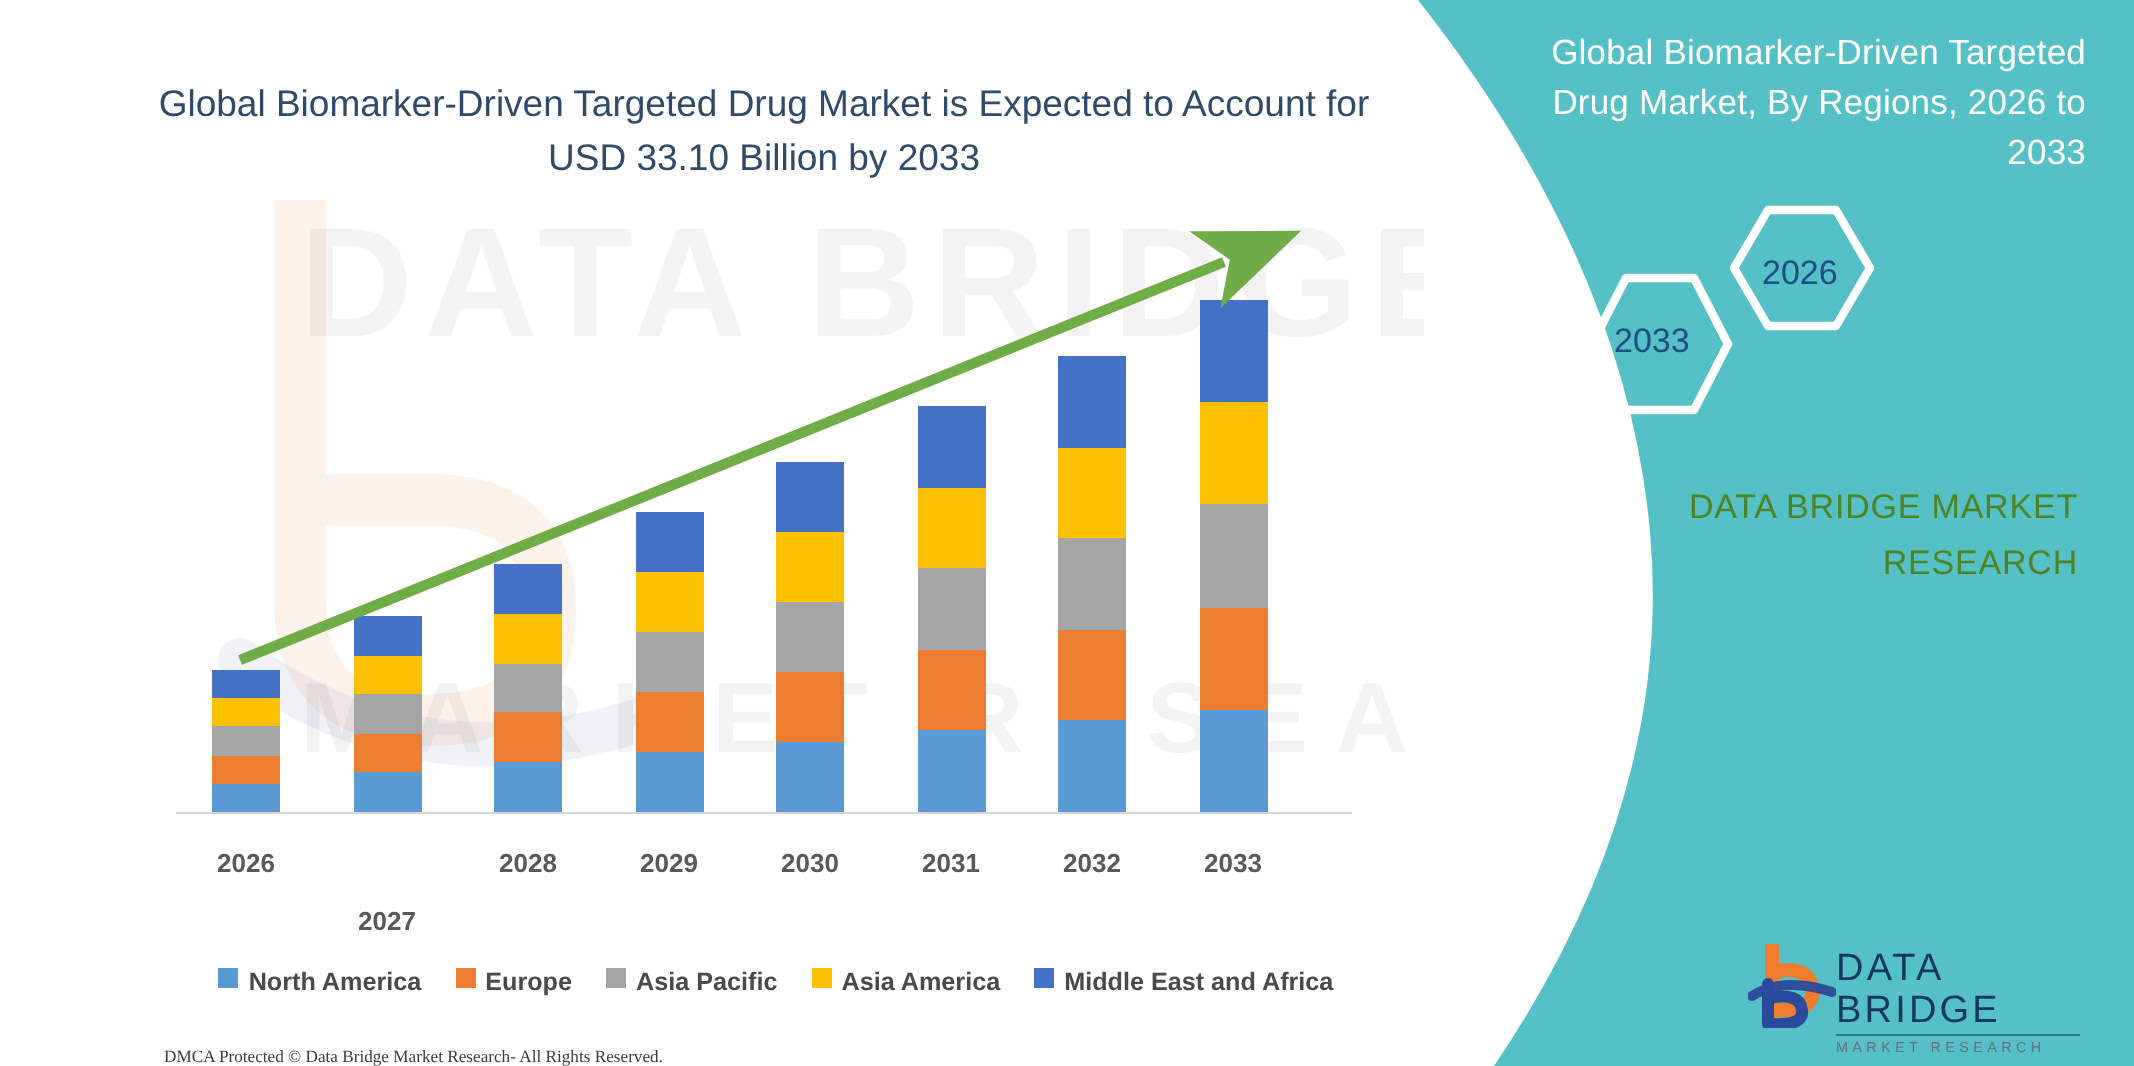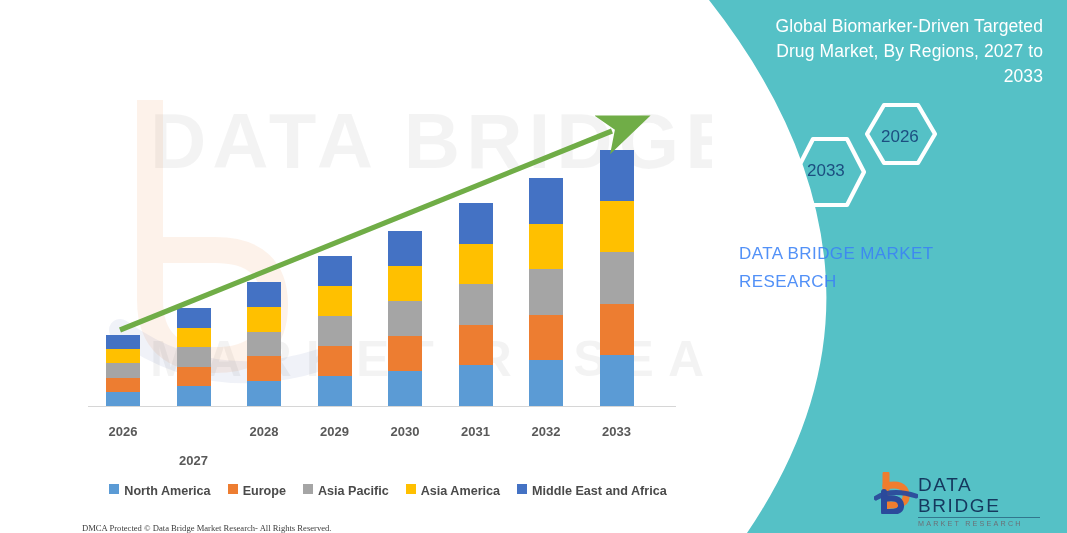--- a/index.html
+++ b/index.html
@@ -27,21 +27,21 @@
   }
   .hexwrap{ position:absolute; left:0; top:0; width:380px; height:533px; pointer-events:none;}
   .hex-label{
     position:absolute; color:#1c4e80; font-size:17px; font-weight:400;
   }
   .hex-2026-lbl{ left:194px; top:127px; }
   .hex-2033-lbl{ left:120px; top:161px; }
 
   .brand-teal{
     position:absolute; right:28px; top:240px; width:300px;
-    text-align:left; color:#3b82f6; opacity:.88;
+    text-align:right; color:#4d7c0f; opacity:.88;
     font-size:17px; line-height:28px; letter-spacing:.4px;
   }
 
   
   .logo{
     position:absolute; left:874px; top:470px; width:180px; height:48px;
   }
   .logo-text{
     position:absolute; left:44px; top:4px;
   }
@@ -130,20 +130,21 @@
     <svg width="712" height="533" style="position:absolute;left:0;top:0;">
       <g opacity="0.10">
         <path d="M150 100 L150 300 Q150 360 215 360 Q275 360 275 305 Q275 250 215 250 L150 250" fill="none" stroke="#F07D2E" stroke-width="26"></path>
       </g>
       <g opacity="0.07">
         <path d="M120 330 Q210 395 320 360" fill="none" stroke="#2B4A9B" stroke-width="22" stroke-linecap="round"></path>
       </g>
     </svg>
   </div>
 
+  <div class="chart-title">Global Biomarker-Driven Targeted Drug Market is Expected to Account for USD 33.10 Billion by 2033</div>
 
   <div class="plot">
     <div class="axis-line"></div>
     <div id="bars">
         <div class="bar" style="left: 106px;">
           <div class="seg" title="North America 2026" style="height: 14.2px; background: rgb(91, 155, 213);"></div>
           <div class="seg" title="Europe 2026" style="height: 14.2px; background: rgb(237, 125, 49);"></div>
           <div class="seg" title="Asia Pacific 2026" style="height: 14.2px; background: rgb(165, 165, 165);"></div>
           <div class="seg" title="South America 2026" style="height: 14.2px; background: rgb(255, 192, 0);"></div>
           <div class="seg" title="Middle East and Africa 2026" style="height: 14.2px; background: rgb(68, 114, 196);"></div>
@@ -247,21 +248,21 @@
 
   <div class="footer">
     <div class="foot-l">DMCA Protected © Data Bridge Market Research- All Rights Reserved.</div>
   </div>
 
   <div class="teal-panel">
     <svg width="380" height="533" viewBox="0 0 380 533">
       <path d="M22 0 L380 0 L380 533 L60 533 Q150 400 138 266 Q126 132 22 0 Z" fill="#55C1C6"></path>
     </svg>
 
-    <div class="panel-title">Global Biomarker-Driven Targeted Drug Market, By Regions, 2027 to 2033</div>
+    <div class="panel-title">Global Biomarker-Driven Targeted Drug Market, By Regions, 2026 to 2033</div>
 
     <div class="hexwrap">
       <svg width="380" height="533">
         <polygon points="197,105 231,105 248,134 231,163 197,163 180,134" fill="none" stroke="#ffffff" stroke-width="4.2" stroke-linejoin="round"></polygon>
         <polygon points="126,139 160,139 177,172 160,205 126,205 109,172" fill="none" stroke="#ffffff" stroke-width="4.2" stroke-linejoin="round"></polygon>
       </svg>
       <div class="hex-label hex-2026-lbl">2026</div>
       <div class="hex-label hex-2033-lbl">2033</div>
     </div>
 

